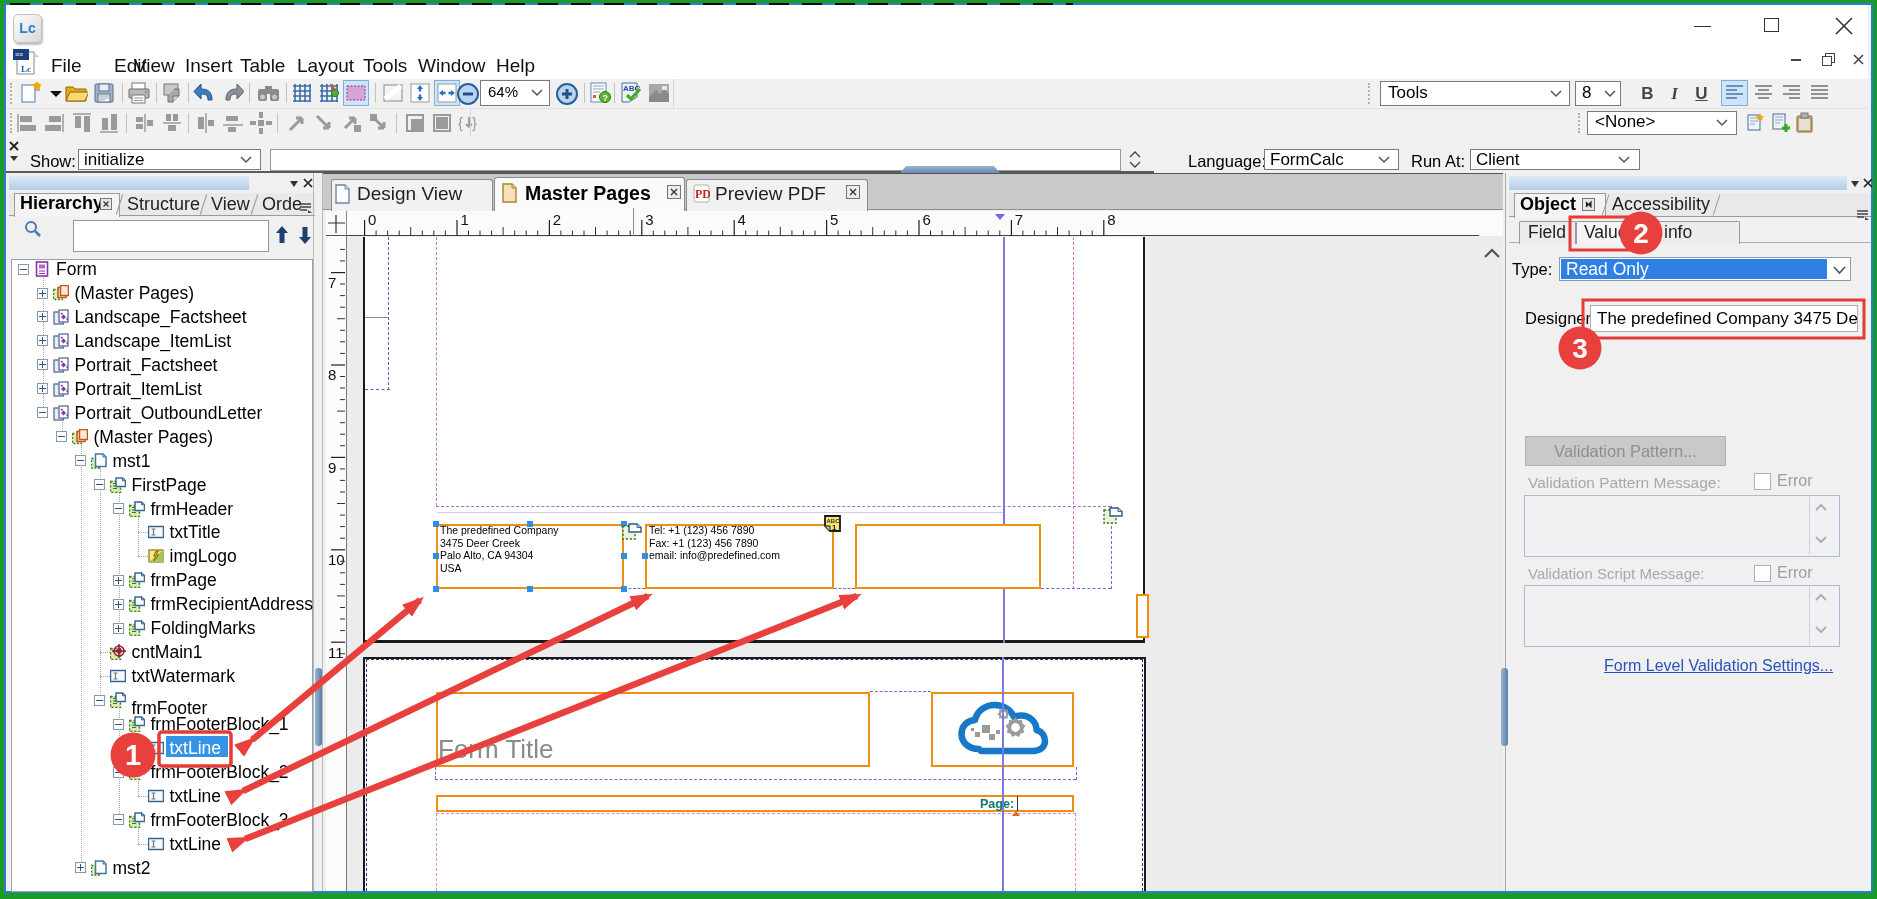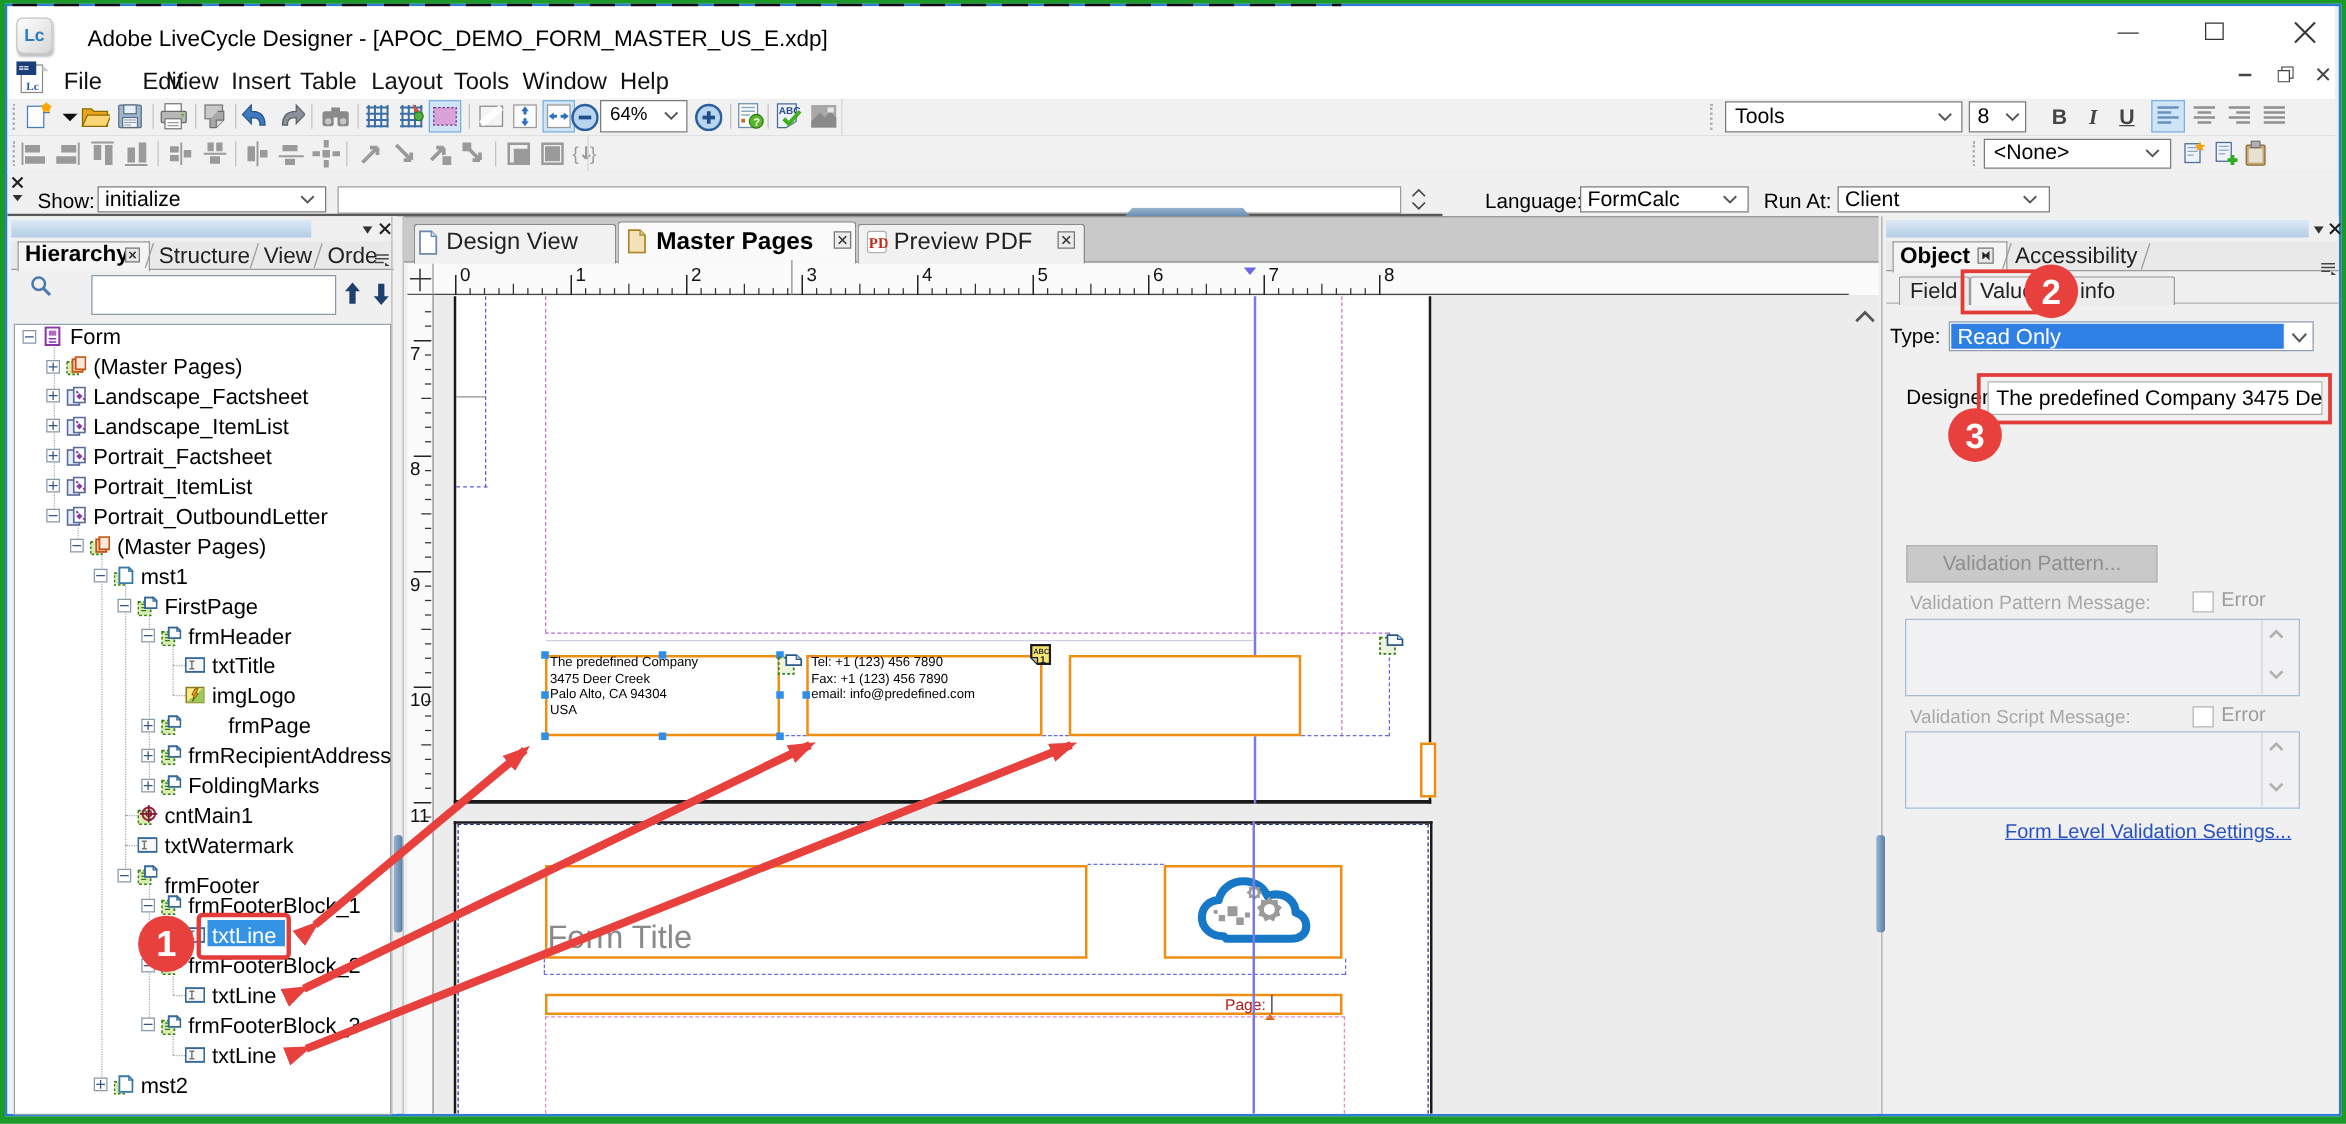--- a/index.html
+++ b/index.html
@@ -17,21 +17,20 @@
 .dotv{position:absolute;width:1px;border-left:1px dotted #a8a8a8;}
 .doth{position:absolute;height:1px;border-top:1px dotted #a8a8a8;}
 svg{display:block}
 </style>
 </head>
 <body>
 <div id="win"></div>
 <div class="abs" style="left:10px;top:3px;width:1063px;height:3px;background:repeating-linear-gradient(90deg,#0a0a0a 0 20px,rgba(0,0,0,0) 20px 33px);"></div>
 <div id="titlebar" class="abs" style="left:6px;top:5px;width:1862px;height:43px;background:#fff;">
   <div class="abs" style="left:7px;top:9px;width:27px;height:27px;background:linear-gradient(135deg,#fdfdfd,#d8d8d8);border:1px solid #c0c0c0;border-radius:5px;box-shadow:1px 2px 2px rgba(0,0,0,0.25);color:#2e7fc1;font-size:14px;font-weight:bold;text-align:center;line-height:27px;">Lc</div>
-  <div class="abs" style="left:64px;top:16px;font-size:18px;color:#000;">Adobe LiveCycle Designer - [APOC_DEMO_FORM_MASTER_US_E.xdp]</div>
   <div class="abs" style="left:1688px;top:21px;width:17px;height:1px;background:#333;"></div>
   <div class="abs" style="left:1758px;top:13px;width:15px;height:14px;border:1.5px solid #333;box-sizing:border-box;"></div>
   <svg class="abs" style="left:1829px;top:12px;" width="18" height="18">
       <path d="M1 1 L17 17 M17 1 L1 17" stroke="#333" stroke-width="1.6"></path>
     </svg>
 </div>
 <div id="menurow" class="abs" style="left:6px;top:48px;width:1862px;height:31px;background:#fff;">
   <svg class="abs" style="left:7px;top:1px;" width="26" height="28">
     <rect x="4" y="3" width="17" height="22" fill="#fff" stroke="#888" stroke-width="1"></rect>
     <path d="M21 3 L21 8 L26 8 Z" fill="#ccc"></path>
@@ -509,21 +508,21 @@
   <div class="pm" style="left:101.5px;top:315.8px;">
         <i></i>
         <b></b>
       </div>
   <svg class="abs" style="left:117.5px;top:313.3px;" width="16" height="16">
         <rect x="0.5" y="4.5" width="10" height="11" fill="#d8edb0" stroke="#3a7a1a" stroke-width="1.4" stroke-dasharray="2.2 1.8"></rect>
         <path d="M3 6.5 H7 M3 9 H7 M3 11.5 H7" stroke="#3a7a1a" stroke-width="1"></path>
         <path d="M6 1 L12.5 1 L15.5 3.8 L15.5 9.5 L6 9.5 Z" fill="#fdfdfd" stroke="#35689a" stroke-width="1.5"></path>
         <path d="M12.5 1 L12.5 3.8 L15.5 3.8 Z" fill="#b8d4e8" stroke="#35689a" stroke-width="1"></path>
       </svg>
-  <div class="treerow" style="left:139.5px;top:310.3px;margin-left:32px;">frmPage</div>
+  <div class="treerow" style="left:139.5px;top:310.3px;">frmPage</div>
   <div class="pm" style="left:101.5px;top:339.8px;">
         <i></i>
         <b></b>
       </div>
   <svg class="abs" style="left:117.5px;top:337.3px;" width="16" height="16">
         <rect x="0.5" y="4.5" width="10" height="11" fill="#d8edb0" stroke="#3a7a1a" stroke-width="1.4" stroke-dasharray="2.2 1.8"></rect>
         <path d="M3 6.5 H7 M3 9 H7 M3 11.5 H7" stroke="#3a7a1a" stroke-width="1"></path>
         <path d="M6 1 L12.5 1 L15.5 3.8 L15.5 9.5 L6 9.5 Z" fill="#fdfdfd" stroke="#35689a" stroke-width="1.5"></path>
         <path d="M12.5 1 L12.5 3.8 L15.5 3.8 Z" fill="#b8d4e8" stroke="#35689a" stroke-width="1"></path>
       </svg>
@@ -848,21 +847,21 @@
         <circle cx="46.5" cy="14" r="2.6" fill="#fff"></circle>
         <path d="M58.5 17.3 L61.2 20.2 L65.1 19.7 L65.3 23.6 L68.5 25.7 L66.2 28.9 L67.3 32.6 L63.5 33.5 L62.0 37.1 L58.5 35.3 L55.0 37.1 L53.5 33.5 L49.7 32.6 L50.8 28.9 L48.5 25.7 L51.7 23.6 L51.9 19.7 L55.8 20.2 Z"></path>
         <circle cx="58.5" cy="27.5" r="4.4" fill="#fff"></circle>
       </g>
 </svg>
   <div class="abs" style="left:547px;top:518px;width:61px;height:1px;border-top:1.5px dashed #6a6ae0;"></div>
   <div class="abs" style="left:753px;top:594px;width:1px;height:13px;border-left:1.5px dashed #6a6ae0;"></div>
   <div class="abs" style="left:112px;top:606px;width:641px;height:1px;border-top:1.5px dashed #6a6ae0;"></div>
   <div class="abs" style="left:112px;top:594px;width:1px;height:12px;border-left:1.5px dashed #6a6ae0;"></div>
   <div class="abs" style="left:113px;top:622px;width:638px;height:17px;border:2px solid #ee8f12;box-sizing:border-box;background:#fff;"></div>
-  <div class="abs" style="left:657px;top:624px;font-size:12.5px;font-weight:normal;color:#b91c1c;">Page:</div>
+  <div class="abs" style="left:657px;top:624px;font-size:12.5px;font-weight:bold;color:#0f766e;">Page:</div>
   <div class="abs" style="left:694px;top:623px;width:1px;height:15px;background:#333;"></div>
   <svg class="abs" style="left:688px;top:638px;" width="10" height="6">
       <path d="M5 0 L9 5 L1 5 Z" fill="#e06a10"></path>
     </svg>
   <div class="abs" style="left:113px;top:640px;width:640px;height:78px;border:1.3px dashed #e887c8;border-bottom:none;box-sizing:border-box;"></div>
   <div class="abs" style="left:679px;top:484px;width:1.5px;height:234px;background:#7a7ae0;"></div>
   <svg class="abs" style="left:1159px;top:73px;" width="20" height="14">
       <path d="M3 11 L10 4 L17 11" fill="none" stroke="#555" stroke-width="2.2"></path>
     </svg>
 </div>

